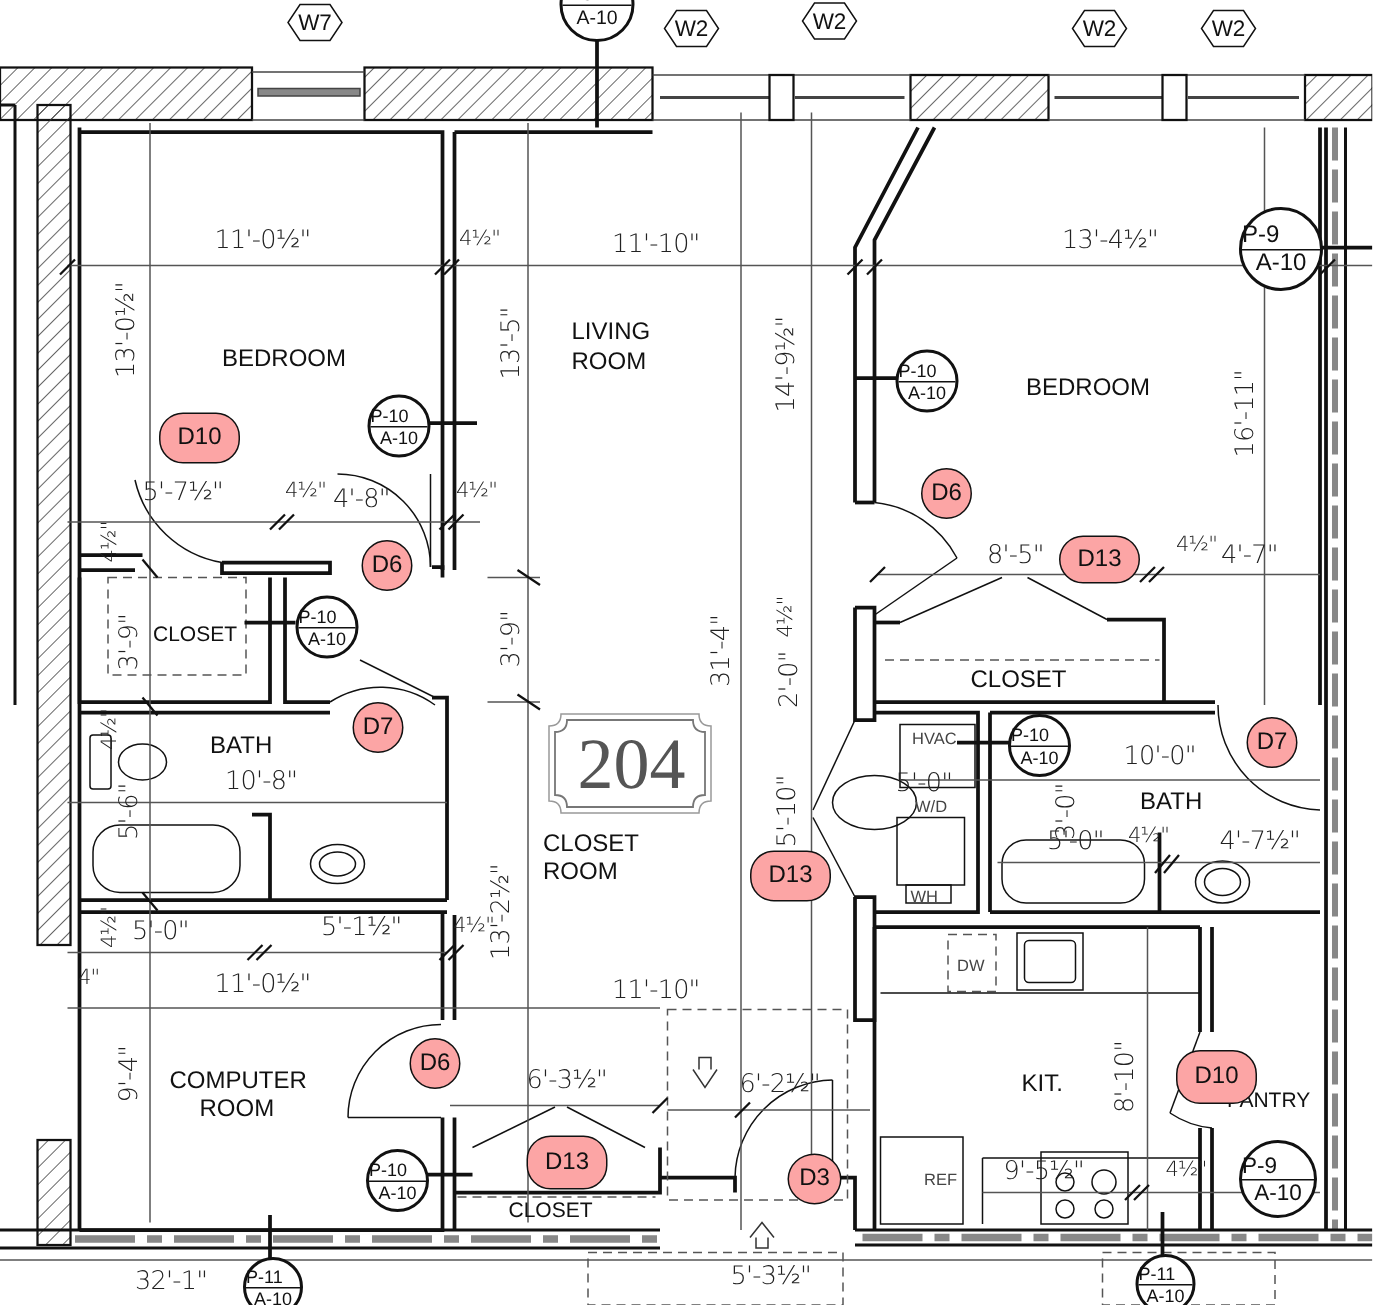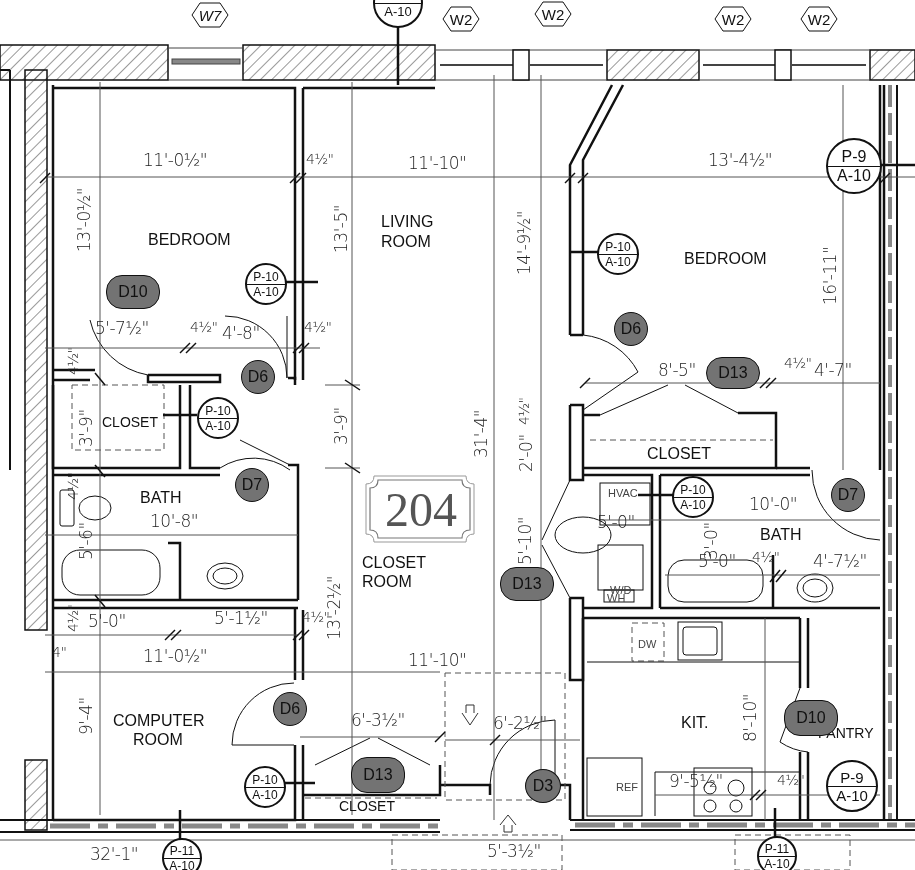--- a/index.html
+++ b/index.html
@@ -3,24 +3,24 @@
 <meta charset="utf-8">
 <style>
   html,body{margin:0;padding:0;background:#fff;}
   #plan{position:relative;width:915px;height:870px;overflow:hidden;background:#fff;font-family:"Liberation Sans",sans-serif;color:#111;}
   svg{position:absolute;left:0;top:0;}
   .lbl{position:absolute;white-space:nowrap;line-height:1;}
   .room{font-size:16px;color:#111;}
   .room-sm{font-size:14px;}
   .dim{font-size:17px;color:#222;font-family:"DejaVu Sans",sans-serif;letter-spacing:-0.5px;font-weight:300;}
   .vdim{transform:rotate(-90deg);transform-origin:left top;}
-  .tag{position:absolute;border:1.3px solid #111;border-radius:50%;text-align:center;font-size:16px;line-height:1;display:flex;align-items:center;justify-content:center;background:#737373;}
+  .tag{position:absolute;border:1.3px solid #111;border-radius:50%;text-align:center;font-size:16px;line-height:1;display:flex;align-items:center;justify-content:center;background:#fca5a5;}
   .tag.pill{border-radius:16px;}
   .sec{position:absolute;border:2px solid #111;border-radius:50%;background:#fff;font-size:13px;display:flex;flex-direction:column;align-items:center;justify-content:center;line-height:1;}
-  .sec .top{border-bottom:1.2px solid #111;width:100%;text-align:center;padding-bottom:1px;}
+  .sec .top{border-bottom:1.2px solid #111;width:100%;padding-bottom:1px;}
   .sec .bot{padding-top:1px;}
   .hex{position:absolute;width:38px;height:26px;display:flex;align-items:center;justify-content:center;font-size:15px;}
   .hex svg{position:absolute;left:0;top:0;}
   .hex span{position:relative;}
   .fixture{position:absolute;font-size:11px;color:#444;}
   .unit{position:absolute;left:367px;top:476px;width:108px;height:66px;display:flex;align-items:center;justify-content:center;font-family:"Liberation Serif",serif;font-size:48px;color:#555;}
 </style>
 </head>
 <body>
 
@@ -253,21 +253,21 @@
 
   <g stroke="#333" stroke-width="1" fill="none">
     <path d="M 462 713 L 470 725 L 478 713 M 466 713 L 466 705 L 474 705 L 474 713"></path>
     <path d="M 500 825 L 508 815 L 516 825 M 504 825 L 504 832 L 512 832 L 512 825"></path>
   </g>
 
   <path d="M 378 480 L 462 480 Q 462 488 470 488 L 470 530 Q 462 530 462 538 L 378 538 Q 378 530 370 530 L 370 488 Q 378 488 378 480 Z" fill="none" stroke="#777" stroke-width="1.2"></path>
   <path d="M 374 476 L 466 476 Q 466 484 474 484 L 474 534 Q 466 534 466 542 L 374 542 Q 374 534 366 534 L 366 484 Q 374 484 374 476 Z" fill="none" stroke="#999" stroke-width="1"></path>
 </svg>
 
-<div class="hex" style="left:191px;top:2px;font-style:italic;">
+<div class="hex" style="left:191px;top:2px;">
   <svg width="38" height="26" viewBox="0 0 38 26">
         <polygon points="9,1 29,1 37,13 29,25 9,25 1,13" fill="#fff" stroke="#111" stroke-width="1"></polygon>
       </svg>
   <span>W7</span>
 </div>
 <div class="hex" style="left:442px;top:6px;">
   <svg width="38" height="26" viewBox="0 0 38 26">
         <polygon points="9,1 29,1 37,13 29,25 9,25 1,13" fill="#fff" stroke="#111" stroke-width="1"></polygon>
       </svg>
   <span>W2</span>
@@ -301,21 +301,21 @@
 <div class="lbl room" style="left:362px;top:574px;">ROOM</div>
 <div class="lbl room" style="left:647px;top:446px;">CLOSET</div>
 <div class="lbl room" style="left:760px;top:527px;">BATH</div>
 <div class="lbl room" style="left:113px;top:713px;">COMPUTER</div>
 <div class="lbl room" style="left:133px;top:732px;">ROOM</div>
 <div class="lbl room room-sm" style="left:339px;top:799px;">CLOSET</div>
 <div class="lbl room" style="left:681px;top:715px;">KIT.</div>
 <div class="lbl room room-sm" style="left:818px;top:726px;">PANTRY</div>
 
 <div class="fixture" style="left:608px;top:487px;">HVAC</div>
-<div class="fixture" style="left:610px;top:584px;">W/D</div>
+<div class="fixture" style="left:610px;top:532px;">W/D</div>
 <div class="fixture" style="left:607px;top:592px;">WH</div>
 <div class="fixture" style="left:638px;top:638px;">DW</div>
 <div class="fixture" style="left:616px;top:781px;">REF</div>
 
 <div class="unit">204</div>
 
 <div class="tag pill" style="left:106px;top:275px;width:52px;height:32px;">D10</div>
 <div class="tag" style="left:241px;top:360px;width:32px;height:32px;">D6</div>
 <div class="tag" style="left:235px;top:468px;width:32px;height:32px;">D7</div>
 <div class="tag" style="left:614px;top:312px;width:32px;height:32px;">D6</div>

